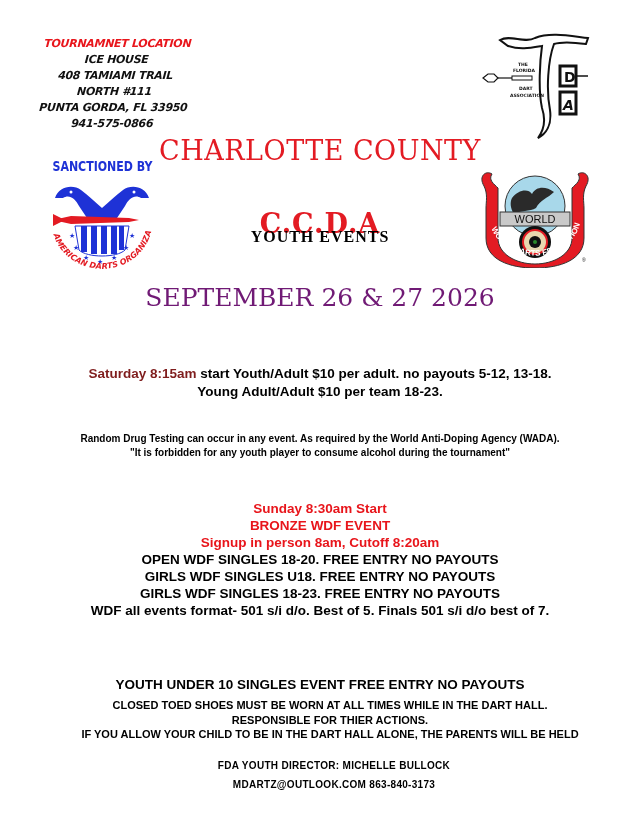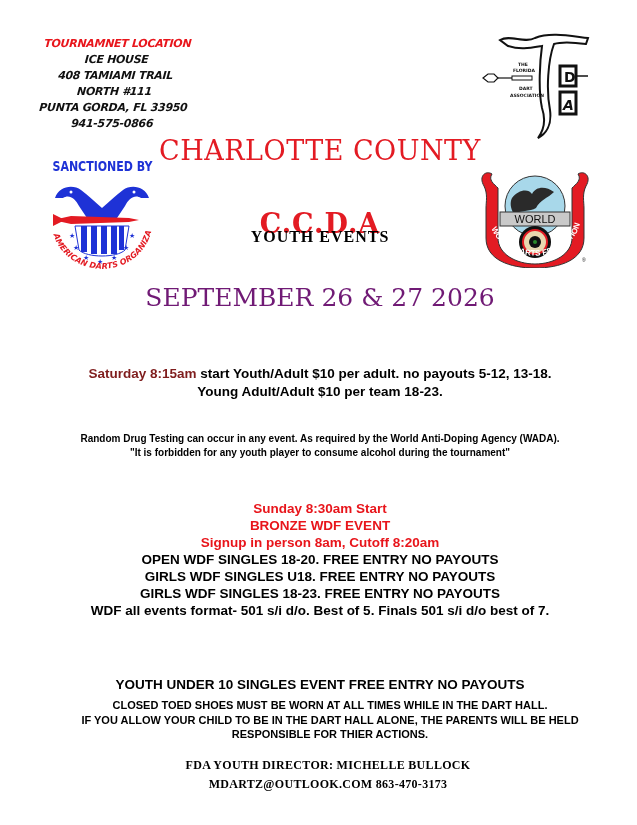--- a/index.html
+++ b/index.html
@@ -19,21 +19,21 @@
     .date { left: 100px; top: 283px; width: 440px; font-family: "DejaVu Serif", serif; font-weight: normal; color: #701a75; font-size: 25px; letter-spacing: 0px; }
 
     
     .sat { left: 40px; top: 365px; width: 560px; font-weight: bold; font-size: 13.5px; line-height: 18px; }
     .red { color: #7f1d1d; }
     .drug { left: 40px; top: 432px; width: 560px; font-weight: bold; font-size: 10px; line-height: 14px; }
     .sun { left: 60px; top: 500px; width: 520px; font-weight: bold; font-size: 13.5px; line-height: 17px; }
     .sun .r { color: #e8151b; }
     .u10 { left: 40px; top: 632px; width: 560px; font-weight: bold; font-size: 13.5px; margin-top: 45px; }
     .rules { left: 40px; top: 663px; width: 580px; font-weight: bold; font-size: 11px; line-height: 14.5px; margin-top: 35px; }
-    .director { left: 68px; top: 756px; width: 520px; font-family: Liberation Serif, serif; font-weight: bold; font-size: 12px; line-height: 19px; letter-spacing: 0.3px; }
+    .director { left: 74px; top: 756px; width: 520px; font-family: Liberation Sans, sans-serif; font-weight: bold; font-size: 10px; line-height: 19px; letter-spacing: 0.3px; }
 
     
     .fda-logo { left: 480px; top: 30px; width: 130px; height: 112px; }
     .ado-logo { left: 45px; top: 158px; width: 115px; height: 120px; }
     .wdf-logo { left: 470px; top: 168px; width: 130px; height: 100px; }
     .ado-caption { left: 45px; top: 160px; width: 115px; text-align: center; font-family: "DejaVu Sans", sans-serif; font-weight: bold; font-size: 11px; color: #1e32d6; transform: scaleY(1.25); }
   </style>
 </head>
 <body>
 
@@ -133,20 +133,20 @@
   <div>OPEN WDF SINGLES 18-20. FREE ENTRY NO PAYOUTS</div>
   <div>GIRLS WDF SINGLES U18. FREE ENTRY NO PAYOUTS</div>
   <div>GIRLS WDF SINGLES 18-23. FREE ENTRY NO PAYOUTS</div>
   <div>WDF all events format- 501 s/i d/o. Best of 5. Finals 501 s/i d/o best of 7.</div>
 </div>
 
 <div class="abs u10 center">YOUTH UNDER 10 SINGLES EVENT FREE ENTRY NO PAYOUTS</div>
 
 <div class="abs rules center">
   <div>CLOSED TOED SHOES MUST BE WORN AT ALL TIMES WHILE IN THE DART HALL.</div>
+  <div>RESPONSIBLE FOR THIER ACTIONS.</div>
   <div>IF YOU ALLOW YOUR CHILD TO BE IN THE DART HALL ALONE, THE PARENTS WILL BE HELD</div>
-  <div>RESPONSIBLE FOR THIER ACTIONS.</div>
 </div>
 
 <div class="abs director center">
   <div>FDA YOUTH DIRECTOR: MICHELLE BULLOCK</div>
-  <div>MDARTZ@OUTLOOK.COM  863-470-3173</div>
+  <div>MDARTZ@OUTLOOK.COM  863-840-3173</div>
 </div>
 
 </body></html>

